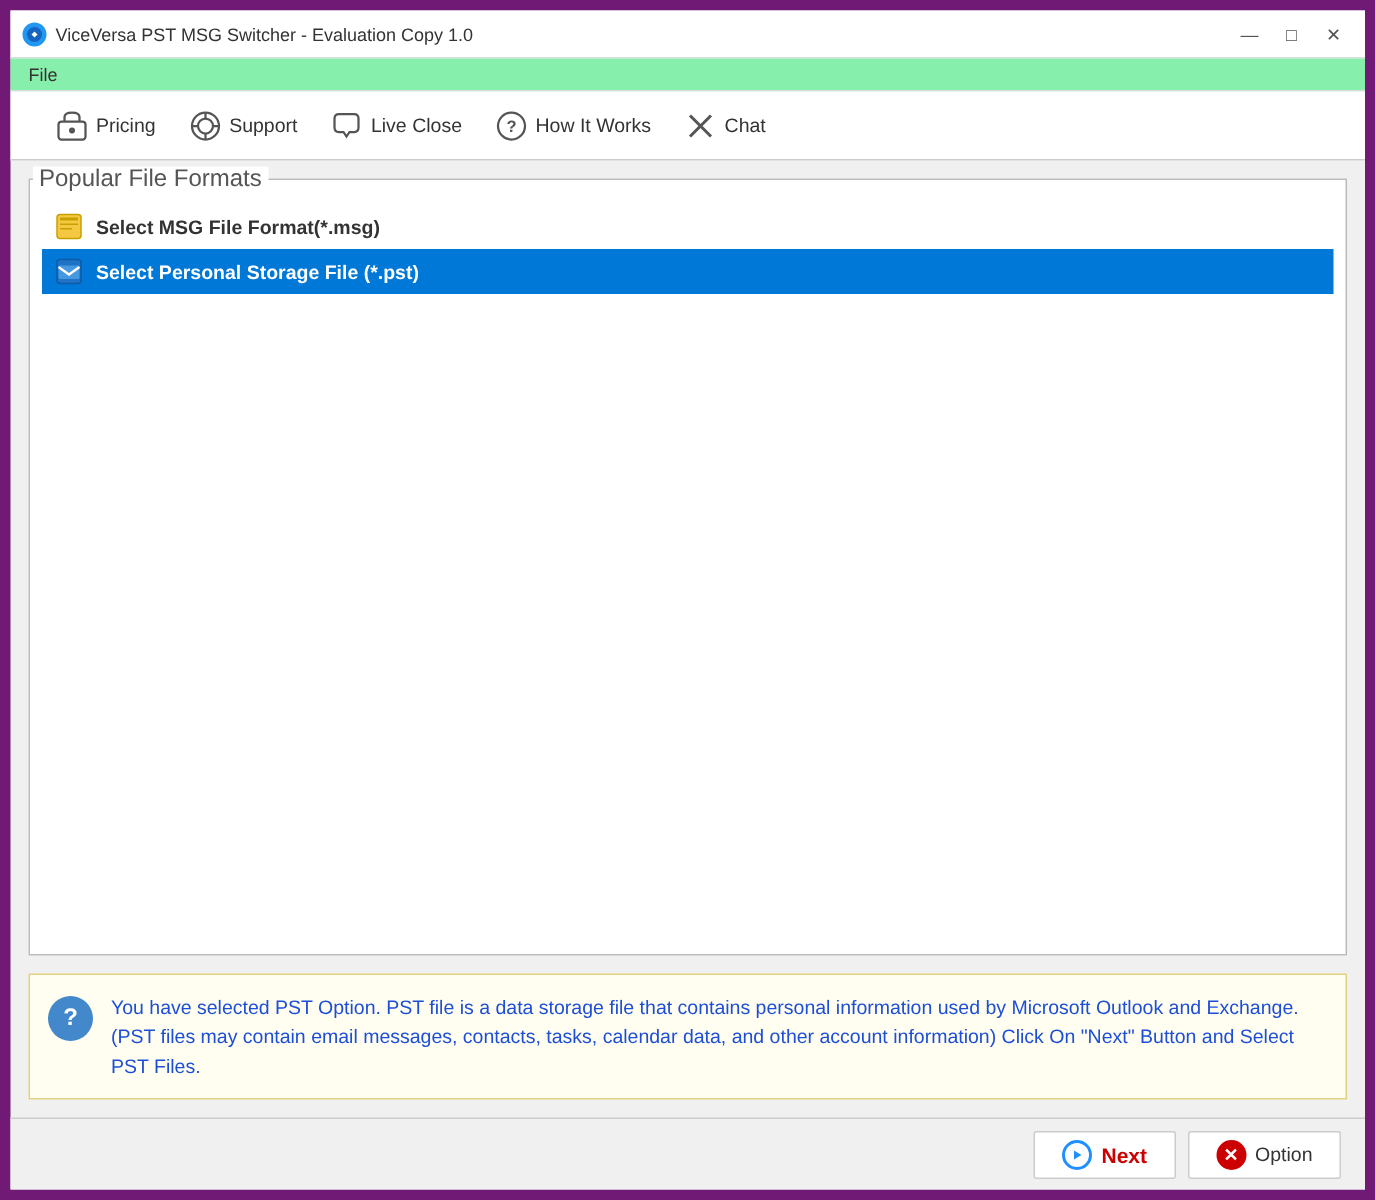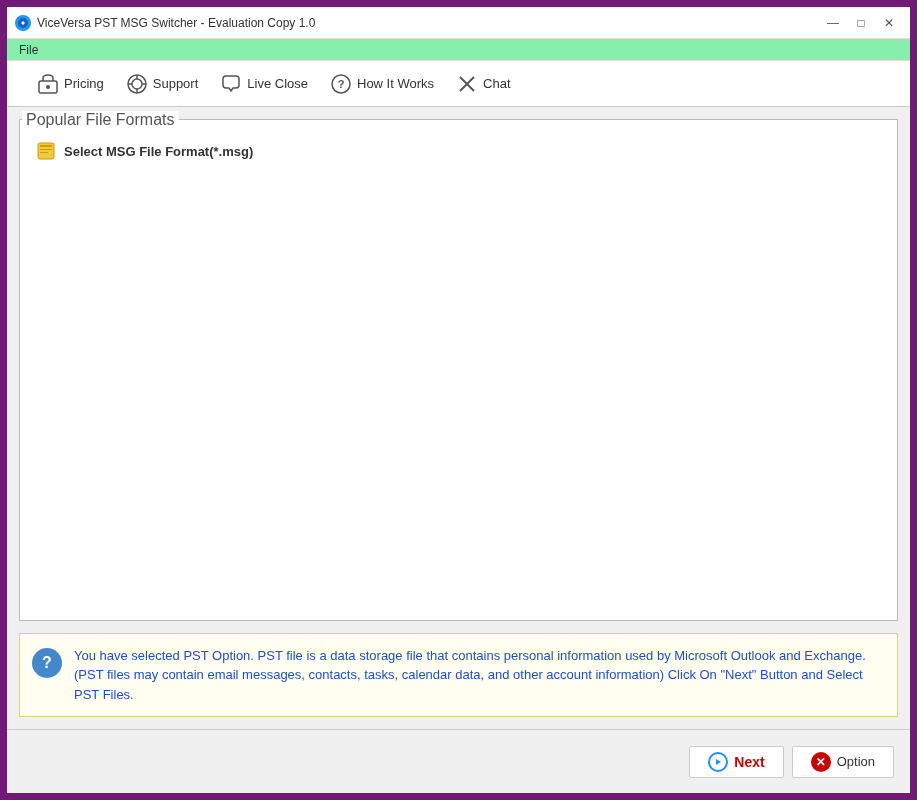--- a/index.html
+++ b/index.html
@@ -236,21 +236,21 @@
     }
 
     .info-text {
       font-size: 13px;
       color: #1d4ed8;
       line-height: 1.5;
     }
 
     
     .footer {
-      height: 64px;
+      height: 48px;
       background: #f0f0f0;
       border-top: 1px solid #ccc;
       display: flex;
       align-items: center;
       justify-content: flex-end;
       padding: 0 16px;
       gap: 8px;
       flex-shrink: 0;
     }
 
@@ -400,20 +400,30 @@
           <svg width="18" height="18" viewBox="0 0 18 18">
             <rect x="1" y="1" width="16" height="16" rx="2" fill="#f5c842" stroke="#c8a000" stroke-width="1"></rect>
             <rect x="3" y="3" width="12" height="2" fill="#c8a000"></rect>
             <rect x="3" y="7" width="12" height="1" fill="#c8a000"></rect>
             <rect x="3" y="10" width="8" height="1" fill="#c8a000"></rect>
           </svg>
         </div>
         <span>Select MSG File Format(*.msg)</span>
       </div>
 
+      <div class="format-item selected">
+        <div class="format-icon">
+          <svg width="18" height="18" viewBox="0 0 18 18">
+            <rect x="1" y="1" width="16" height="16" rx="2" fill="#1e73c7" stroke="#0d5aa7" stroke-width="1"></rect>
+            <rect x="2" y="5" width="14" height="9" rx="1" fill="#4499e0"></rect>
+            <path d="M2 6 L9 11 L16 6" fill="none" stroke="white" stroke-width="1.5"></path>
+          </svg>
+        </div>
+        <span>Select Personal Storage File (*.pst)</span>
+      </div>
     </div>
 
     <div class="info-box">
       <div class="info-icon">?</div>
       <span class="info-text">You have selected PST Option. PST file is a data storage file that contains personal information used by Microsoft Outlook and Exchange. (PST files may contain email messages, contacts, tasks, calendar data, and other account information) Click On "Next" Button and Select PST Files.</span>
     </div>
 
   </div>
 
   <div class="footer">

